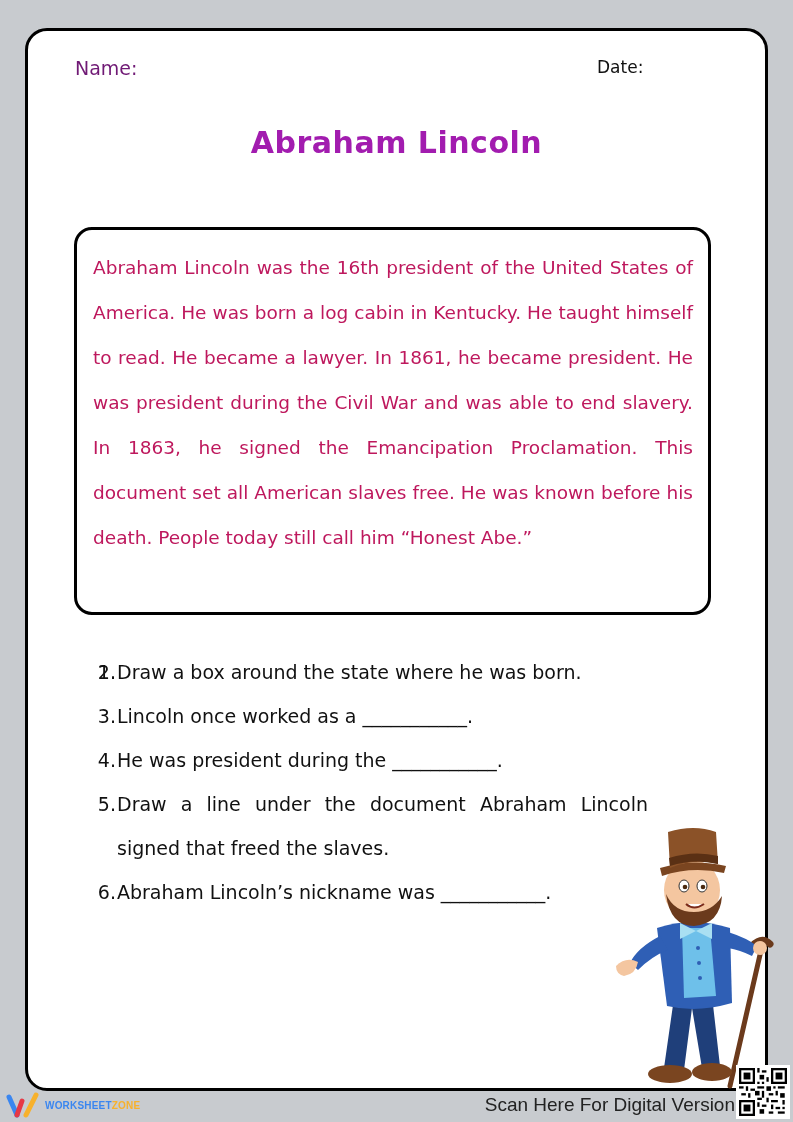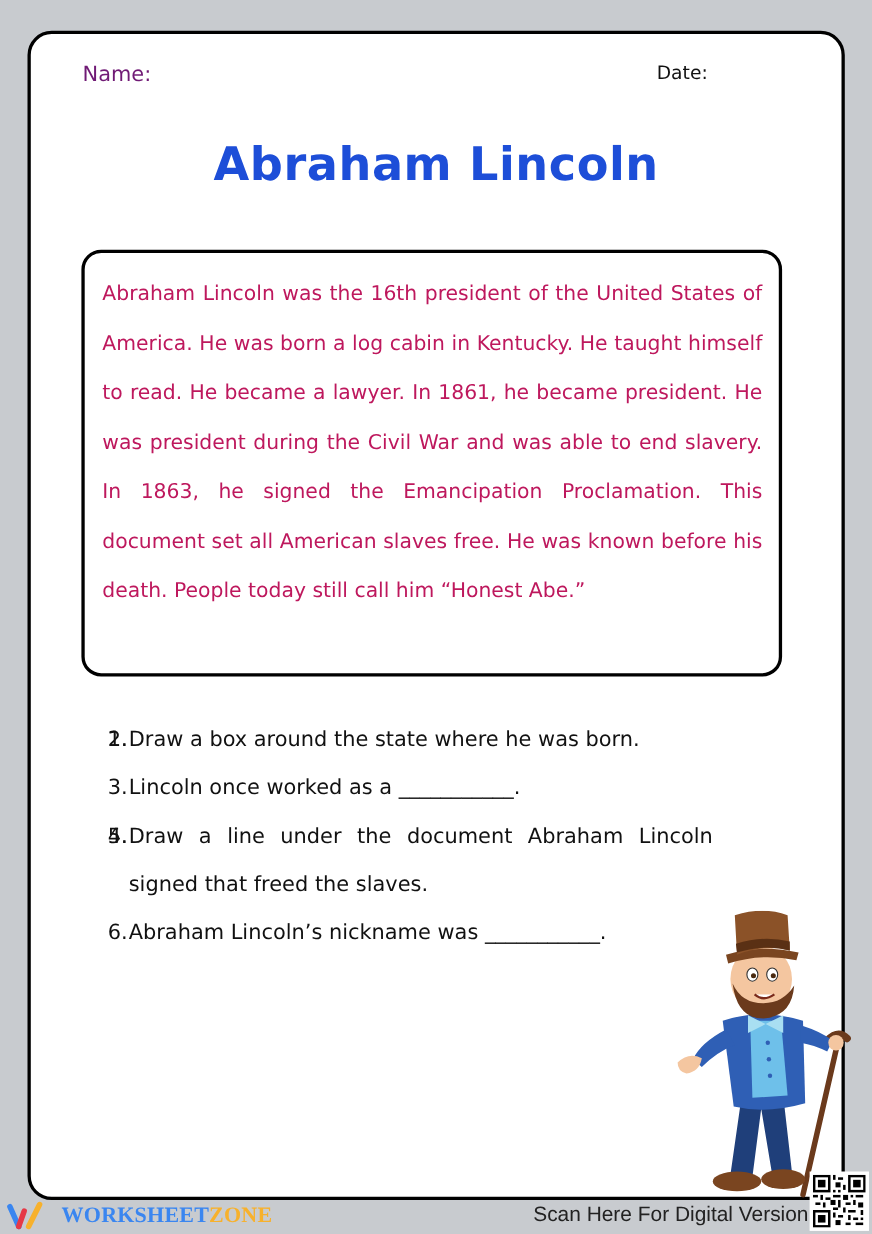--- a/index.html
+++ b/index.html
@@ -23,23 +23,23 @@
     }
     .date-label {
       position: absolute; left: 597px; top: 57px;
       font-size: 17px; color: #111;
     }
     .title {
       position: absolute; left: 0; width: 793px; top: 125px;
       text-align: center;
       font-family: "DejaVu Sans", sans-serif;
       font-weight: bold;
-      font-size: 42px;
+      font-size: 30px;
       letter-spacing: 0.5px;
-      color: #1d4ed8;
+      color: #a21caf;
     }
     .passage-box {
       position: absolute;
       left: 74px; top: 227px;
       width: 637px; height: 388px;
       border: 3px solid #000;
       border-radius: 18px;
       background: #fff;
     }
     .passage-text {
@@ -76,23 +76,23 @@
       position: absolute;
       left: 612px; top: 828px;
       width: 165px; height: 265px;
     }
     .footer-logo {
       position: absolute; left: 6px; top: 1090px;
       height: 30px; display: flex; align-items: center;
     }
     .logo-mark { width: 34px; height: 28px; }
     .logo-text {
-      font-family: Liberation Serif, serif;
-      font-weight: bold; font-size: 20px;
-      margin-left: 16px; letter-spacing: 0.2px;
+      font-family: Liberation Sans, sans-serif;
+      font-weight: bold; font-size: 10px;
+      margin-left: 5px; letter-spacing: 0.2px;
     }
     .logo-text .w1 { color: #3a86f0; }
     .logo-text .w2 { color: #f7b12c; }
     .scan-label {
       position: absolute; right: 58px; top: 1094px;
       font-family: "Liberation Sans", sans-serif;
       font-size: 19px; color: #222;
     }
     .qr {
       position: absolute; left: 736px; top: 1065px;
@@ -121,20 +121,21 @@
   <li>
     <span class="num">2.</span>
     <span class="qtext">Draw a box around the state where he was born.</span>
   </li>
   <li>
     <span class="num">3.</span>
     <span class="qtext">Lincoln once worked as a ___________.</span>
   </li>
   <li>
     <span class="num">4.</span>
+    <span class="qtext">He was president during the ___________.</span>
   </li>
   <li class="wrap">
     <span class="num">5.</span>
     <span class="qtext">Draw a line under the document Abraham Lincoln signed that freed the slaves.</span>
   </li>
   <li>
     <span class="num">6.</span>
     <span class="qtext">Abraham Lincoln’s nickname was ___________.</span>
   </li>
 </ol>

